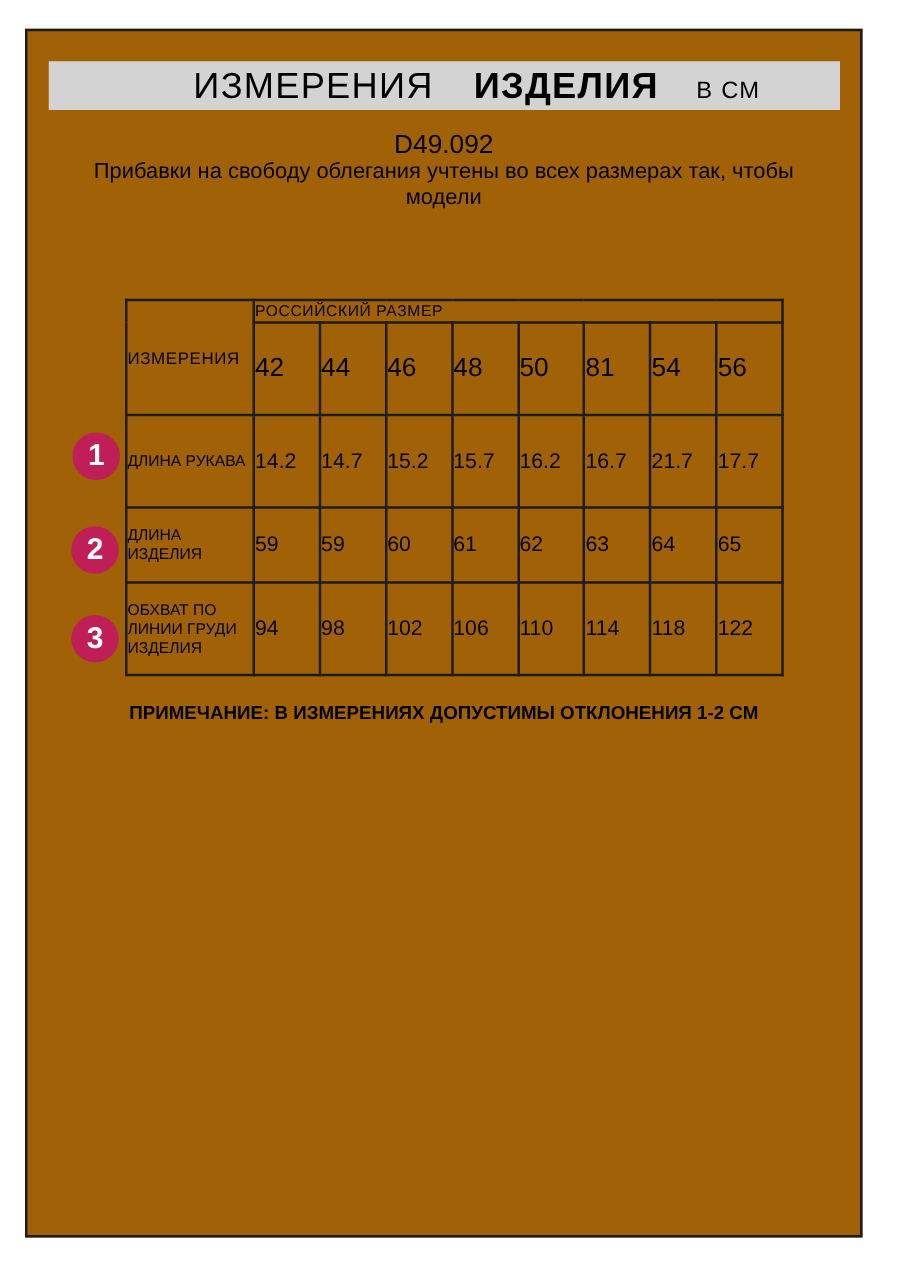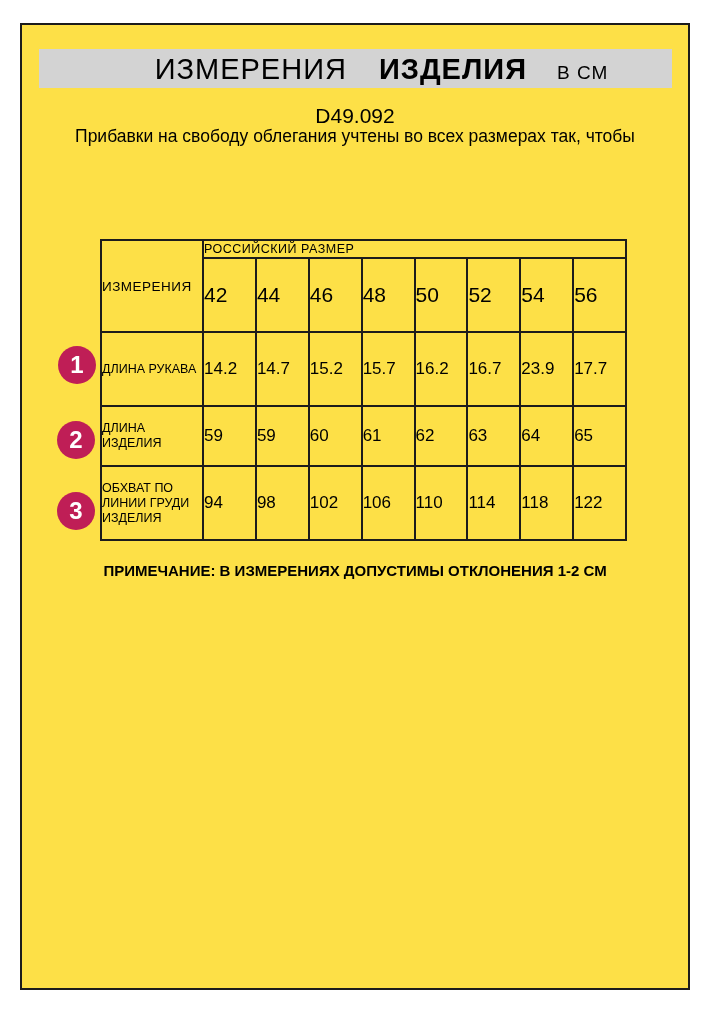--- a/index.html
+++ b/index.html
@@ -3,21 +3,21 @@
 <meta charset="utf-8">
 <style>
   html,body{margin:0;padding:0;}
   body{
     width:724px;height:1024px;position:relative;background:#ffffff;
     font-family:"Liberation Sans",sans-serif;color:#000;
     -webkit-font-smoothing:antialiased;
   }
   .frame{
     position:absolute;left:20px;top:23px;width:670px;height:967px;
-    box-sizing:border-box;border:2px solid #1c1c1c;background:#fde047;
+    box-sizing:border-box;border:2px solid #1c1c1c;background:#a16207;
   }
   .title-bar{
     position:absolute;left:17px;top:24px;width:633px;height:39px;
     display:flex;align-items:baseline;justify-content:center;
     padding-left:52px;box-sizing:border-box;padding-top:4px;
   }
   .title-w1{font-size:29px;font-weight:400;letter-spacing:1px;}
   .title-w2{font-size:29px;font-weight:700;letter-spacing:1px;margin-left:32px;}
   .title-unit{font-size:19px;font-weight:400;letter-spacing:1px;margin-left:30px;}
   .model{
@@ -64,49 +64,50 @@
   <div class="title-bar" style="background: rgb(211, 211, 211);">
     <span class="title-w1">ИЗМЕРЕНИЯ</span>
     <span class="title-w2">ИЗДЕЛИЯ</span>
     <span class="title-unit">В СМ</span>
   </div>
 
   <div class="model">D49.092</div>
 
   <div class="desc">
     <div>Прибавки на свободу облегания учтены во всех размерах так, чтобы</div>
+    <div>модели</div>
   </div>
 
   <table class="size-table">
     <tbody>
         <tr>
       <td class="measure-h" rowspan="2">ИЗМЕРЕНИЯ</td>
       <td class="group-h" colspan="8">РОССИЙСКИЙ РАЗМЕР</td>
     </tr>
     <tr>
       <td class="size-h">42</td>
       <td class="size-h">44</td>
       <td class="size-h">46</td>
       <td class="size-h">48</td>
       <td class="size-h">50</td>
-      <td class="size-h">52</td>
+      <td class="size-h">81</td>
       <td class="size-h">54</td>
       <td class="size-h">56</td>
     </tr>
     <tr class="data-row-a">
       <td class="row-label">
         <div>ДЛИНА РУКАВА</div>
       </td>
       <td class="val">14.2</td>
       <td class="val">14.7</td>
       <td class="val">15.2</td>
       <td class="val">15.7</td>
       <td class="val">16.2</td>
       <td class="val">16.7</td>
-      <td class="val">23.9</td>
+      <td class="val">21.7</td>
       <td class="val">17.7</td>
     </tr>
     <tr class="data-row-b">
       <td class="row-label">
         <div>ДЛИНА</div>
         <div>ИЗДЕЛИЯ</div>
       </td>
       <td class="val">59</td>
       <td class="val">59</td>
       <td class="val">60</td>

